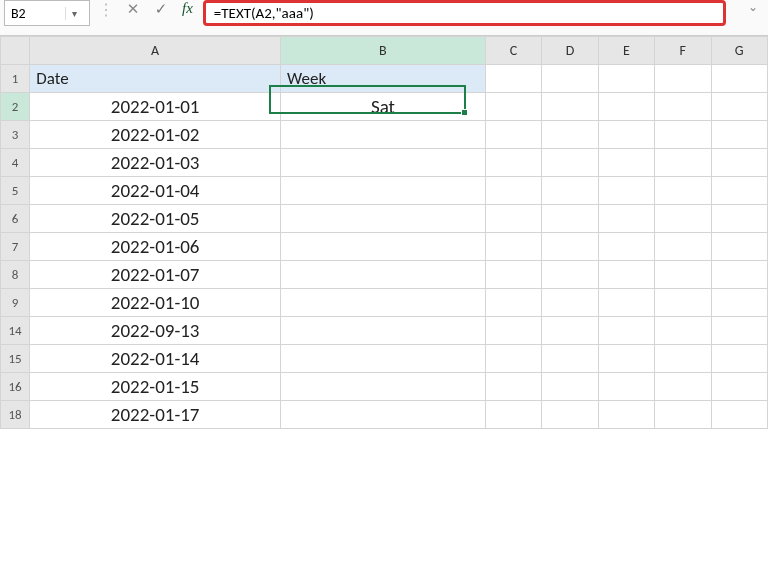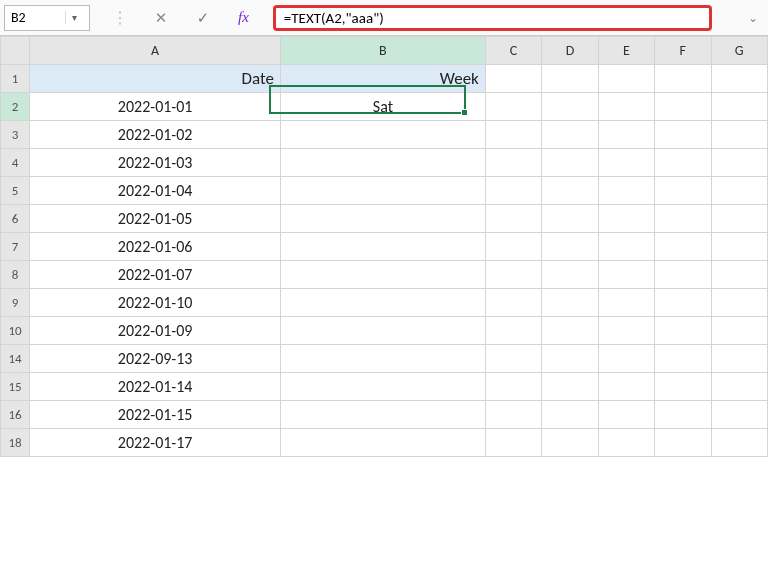--- a/index.html
+++ b/index.html
@@ -8,26 +8,26 @@
     font-family: Calibri, Arial, sans-serif;
     font-size: 15px;
     background: #fff;
     color: #222;
     width: 768px;
     height: 567px;
     overflow: hidden;
   }
   .formula-bar {
     display: flex;
-    align-items: center;
+    align-items: flex-start;
     height: 36px;
     border-bottom: 1px solid #ccc;
     background: #fafafa;
     padding: 0 4px;
-    gap: 20px;
+    gap: 6px;
   }
   .name-box-wrap {
     display: flex;
     align-items: center;
     border: 1px solid #bbb;
     background: #fff;
     height: 26px;
     width: 86px;
   }
   .name-box {
@@ -54,21 +54,21 @@
   .fb-icon {
     width: 22px;
     text-align: center;
     color: #888;
     font-size: 15px;
   }
   .fx-label {
     font-style: italic;
     font-family: "Times New Roman", serif;
     font-size: 15px;
-    color: #6d28d9;
+    color: #14532d;
     padding: 0 4px;
   }
   .formula-input-wrap {
     flex: 1;
     display: flex;
     align-items: center;
     height: 26px;
     border: 3px solid #d33;
     border-radius: 4px;
     padding: 0 6px;
@@ -130,25 +130,25 @@
     font-size: 13px;
     border-right: 1px solid #bbb;
   }
   .row-head.active { background: #c9e8d9; }
   .colA { width: 240px; }
   .colB { width: 196px; }
   .colC, .colD, .colE, .colF, .colG { width: 54px; }
 
   .hdr-cell {
     background: #dceaf7;
-    text-align: right;
+    text-align: left;
     font-size: 17px;
     margin-left: 20px;
   }
-  .data-cell { text-align: center; font-size: 16px; }
+  .data-cell { text-align: center; font-size: 19px; }
 
   .sel-overlay {
     position: absolute;
     border: 2px solid #1b7f47;
     pointer-events: none;
     left: 269px;
     top: 49px;
     width: 197px;
     height: 29px;
   }
@@ -292,30 +292,20 @@
           <td class="row-head">9</td>
           <td class="data-cell">2022-01-10</td>
           <td></td>
           <td></td>
           <td></td>
           <td></td>
           <td></td>
           <td></td>
         </tr>
         <tr>
-          <td class="row-head">10</td>
-          <td class="data-cell">2022-01-09</td>
-          <td></td>
-          <td></td>
-          <td></td>
-          <td></td>
-          <td></td>
-          <td></td>
-        </tr>
-        <tr>
           <td class="row-head">14</td>
           <td class="data-cell">2022-09-13</td>
           <td></td>
           <td></td>
           <td></td>
           <td></td>
           <td></td>
           <td></td>
         </tr>
         <tr>

